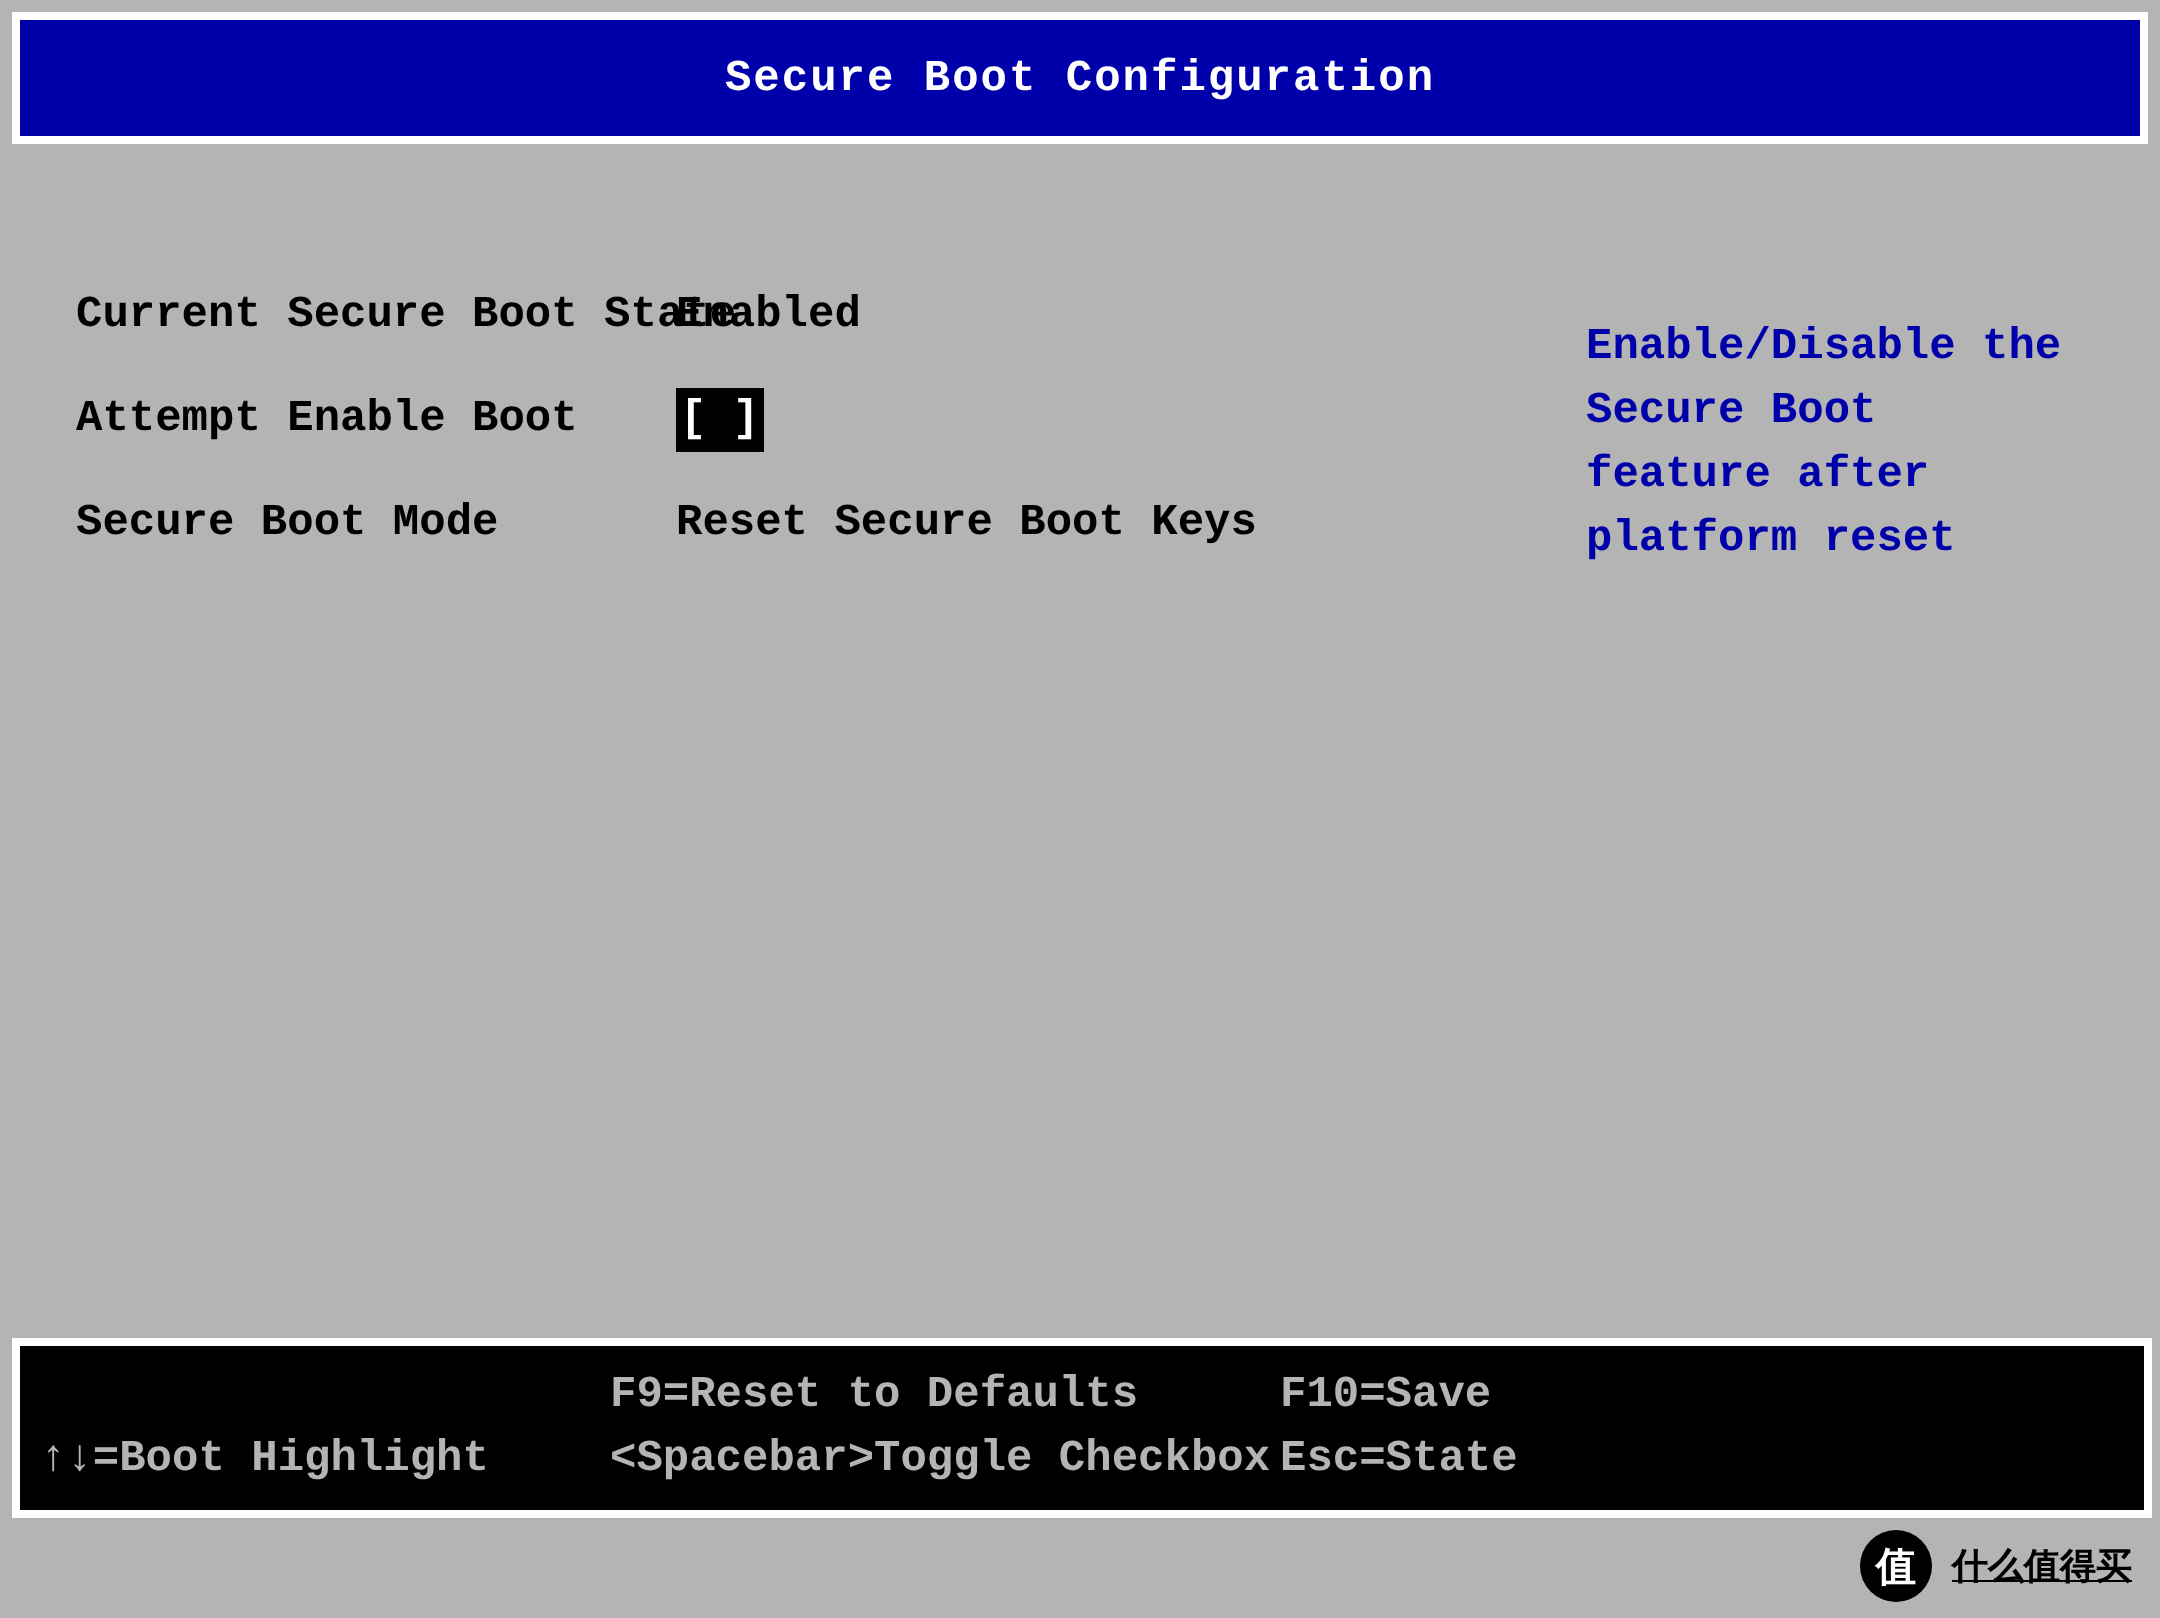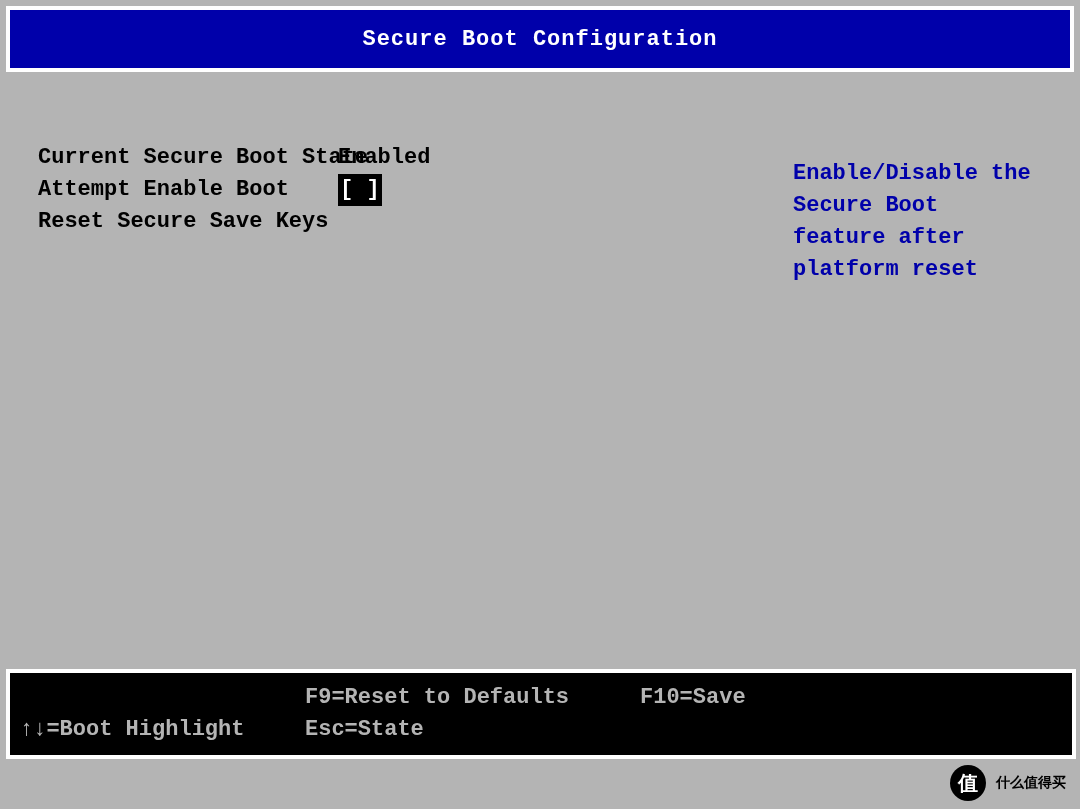--- a/index.html
+++ b/index.html
@@ -129,22 +129,23 @@
       align-items: center;
       justify-content: center;
       font-size: 20px;
       font-weight: bold;
       font-family: sans-serif;
     }
     
     .watermark-text {
       color: #000000;
       font-family: sans-serif;
-      font-size: 14px;
+      font-size: 18px;
       font-weight: bold;
+      text-decoration: underline;
     }
   </style>
 </head>
 <body>
 
 <div class="header-panel">
   <div class="header-title">Secure Boot Configuration</div>
 </div>
 
 <div class="content-panel">
@@ -153,33 +154,35 @@
     <div class="label-col">Current Secure Boot State</div>
     <div class="value-col">Enabled</div>
 
     <div class="help-col">Enable/Disable the Secure Boot feature after platform reset</div>
 
     <div class="label-col">Attempt Enable Boot</div>
     <div class="value-col">
       <span class="checkbox-highlight">[ ]</span>
     </div>
 
+    <div class="label-col">Secure Boot Mode</div>
 
-    <div class="label-col">Reset Secure Save Keys</div>
+    <div class="label-col">Reset Secure Boot Keys</div>
     <div class="value-col"></div>
 
   </div>
 </div>
 
 <div class="footer-panel">
   <div class="footer-inner">
     <div class="footer-cell"></div>
     <div class="footer-cell">F9=Reset to Defaults</div>
     <div class="footer-cell">F10=Save</div>
     <div class="footer-cell">↑↓=Boot Highlight</div>
+    <div class="footer-cell">&lt;Spacebar&gt;Toggle Checkbox</div>
     <div class="footer-cell">Esc=State</div>
   </div>
 </div>
 
 <div class="watermark">
   <div class="watermark-icon">值</div>
   <div class="watermark-text">什么值得买</div>
 </div>
 
 </body></html>

